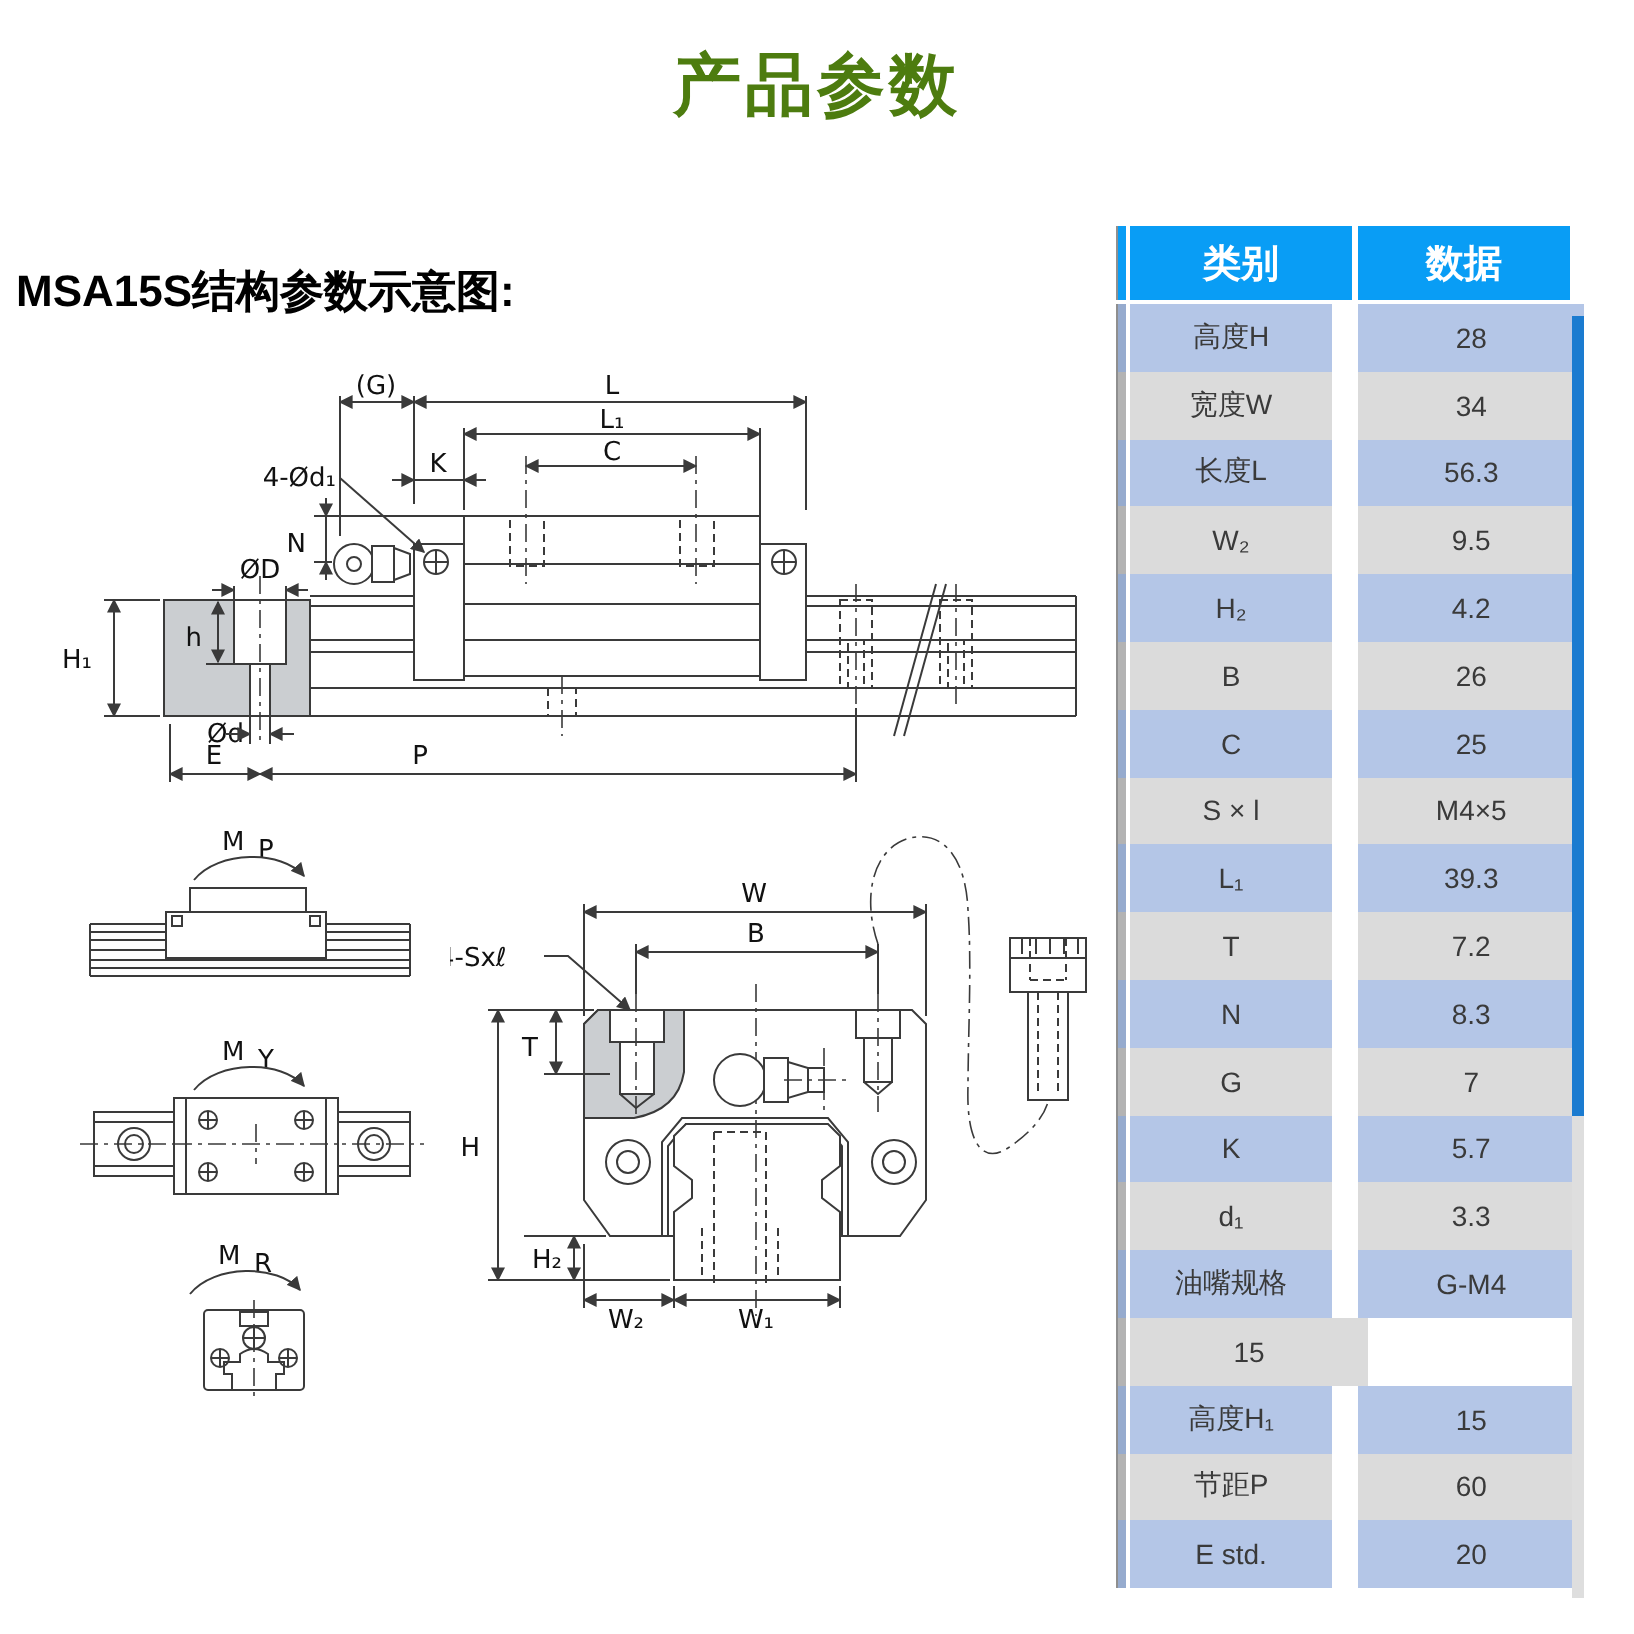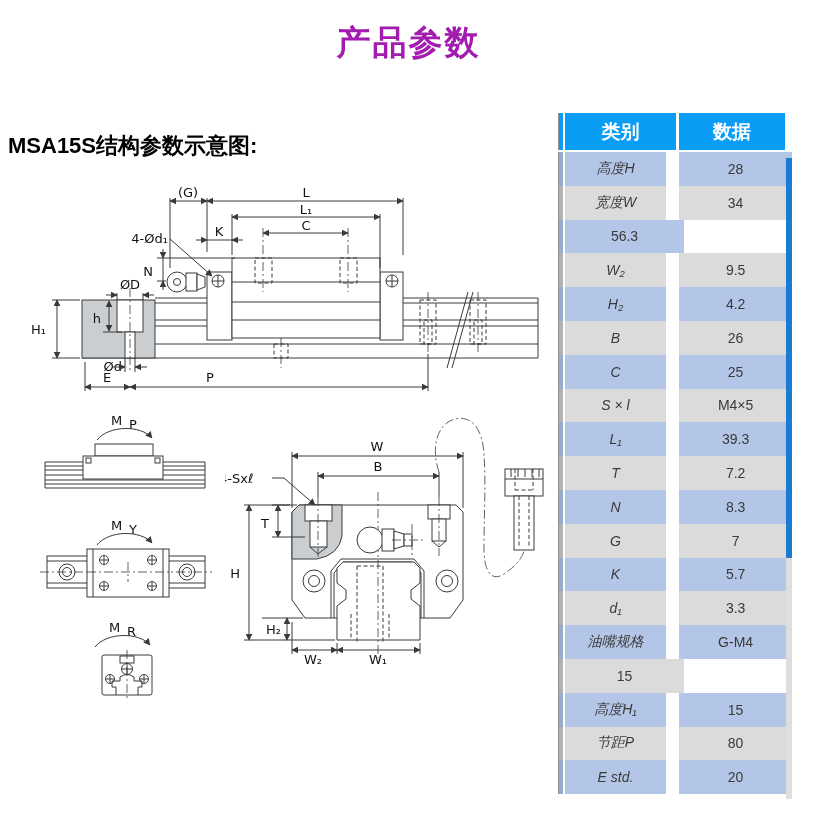--- a/index.html
+++ b/index.html
@@ -1,32 +1,32 @@
 <!DOCTYPE html>
 <html><head>
 <meta charset="utf-8">
 <style>
   html,body{margin:0;padding:0;}
   body{width:817px;height:817px;background:#fff;position:relative;overflow:hidden;
        font-family:"Liberation Sans","DejaVu Sans",sans-serif;}
   .page-title{position:absolute;left:0;top:20px;width:817px;text-align:center;
-       font-size:34px;font-weight:bold;color:#a21caf;letter-spacing:2px;}
+       font-size:34px;font-weight:bold;color:#4d7c0f;letter-spacing:2px;}
   .sub-title{position:absolute;left:8px;top:131px;font-size:22px;font-weight:bold;color:#000000;}
   
   .ptable{position:absolute;left:558px;top:113px;width:234px;}
   .thead{display:flex;height:37px;margin-bottom:2px;}
   .thead .sliver{background:#099df5;}
   .th{background:#099df5;color:#fff;font-weight:bold;font-size:19px;
       display:flex;align-items:center;justify-content:center;}
   .th.cat{width:111px;margin-right:3px;}
   .th.dat{width:106px;}
   .sliver{width:5px;margin-right:2px;border-left:1px solid #8f8f8f;box-sizing:border-box;}
   .trow{display:flex;height:33.8px;}
   .cell{display:flex;align-items:center;justify-content:center;font-size:14px;color:#3a3a3a;}
-  .cell.label{width:107px;margin-right:13px;font-style:italic;}
+  .cell.label{width:107px;margin-right:13px;}
   .cell.value{width:119px;}
   .trow:nth-child(odd) .cell{background:#dbdbdb;}
   .trow:nth-child(even) .cell{background:#b4c6e7;}
   .trow:nth-child(odd) .sliver{background:#b3b3b3;}
   .trow:nth-child(even) .sliver{background:#96abce;}
   
   .vscroll{position:absolute;left:786px;top:158px;width:6px;height:641px;background:#dedede;}
   .vthumb{position:absolute;left:0;top:0;width:6px;height:400px;background:#1b7bd0;}
   
   svg.diag{position:absolute;}
@@ -313,20 +313,21 @@
       <div class="cell label">高度H</div>
       <div class="cell value">28</div>
     </div>
   <div class="trow">
       <div class="sliver"></div>
       <div class="cell label">宽度W</div>
       <div class="cell value">34</div>
     </div>
   <div class="trow">
       <div class="sliver"></div>
+      <div class="cell label">长度L</div>
       <div class="cell value">56.3</div>
     </div>
   <div class="trow">
       <div class="sliver"></div>
       <div class="cell label">W₂</div>
       <div class="cell value">9.5</div>
     </div>
   <div class="trow">
       <div class="sliver"></div>
       <div class="cell label">H₂</div>
@@ -387,21 +388,21 @@
       <div class="cell value">15</div>
     </div>
   <div class="trow">
       <div class="sliver"></div>
       <div class="cell label">高度H₁</div>
       <div class="cell value">15</div>
     </div>
   <div class="trow">
       <div class="sliver"></div>
       <div class="cell label">节距P</div>
-      <div class="cell value">80</div>
+      <div class="cell value">60</div>
     </div>
   <div class="trow">
       <div class="sliver"></div>
       <div class="cell label">E std.</div>
       <div class="cell value">20</div>
     </div>
 </div>
 
 <div class="vscroll">
   <div class="vthumb"></div>

